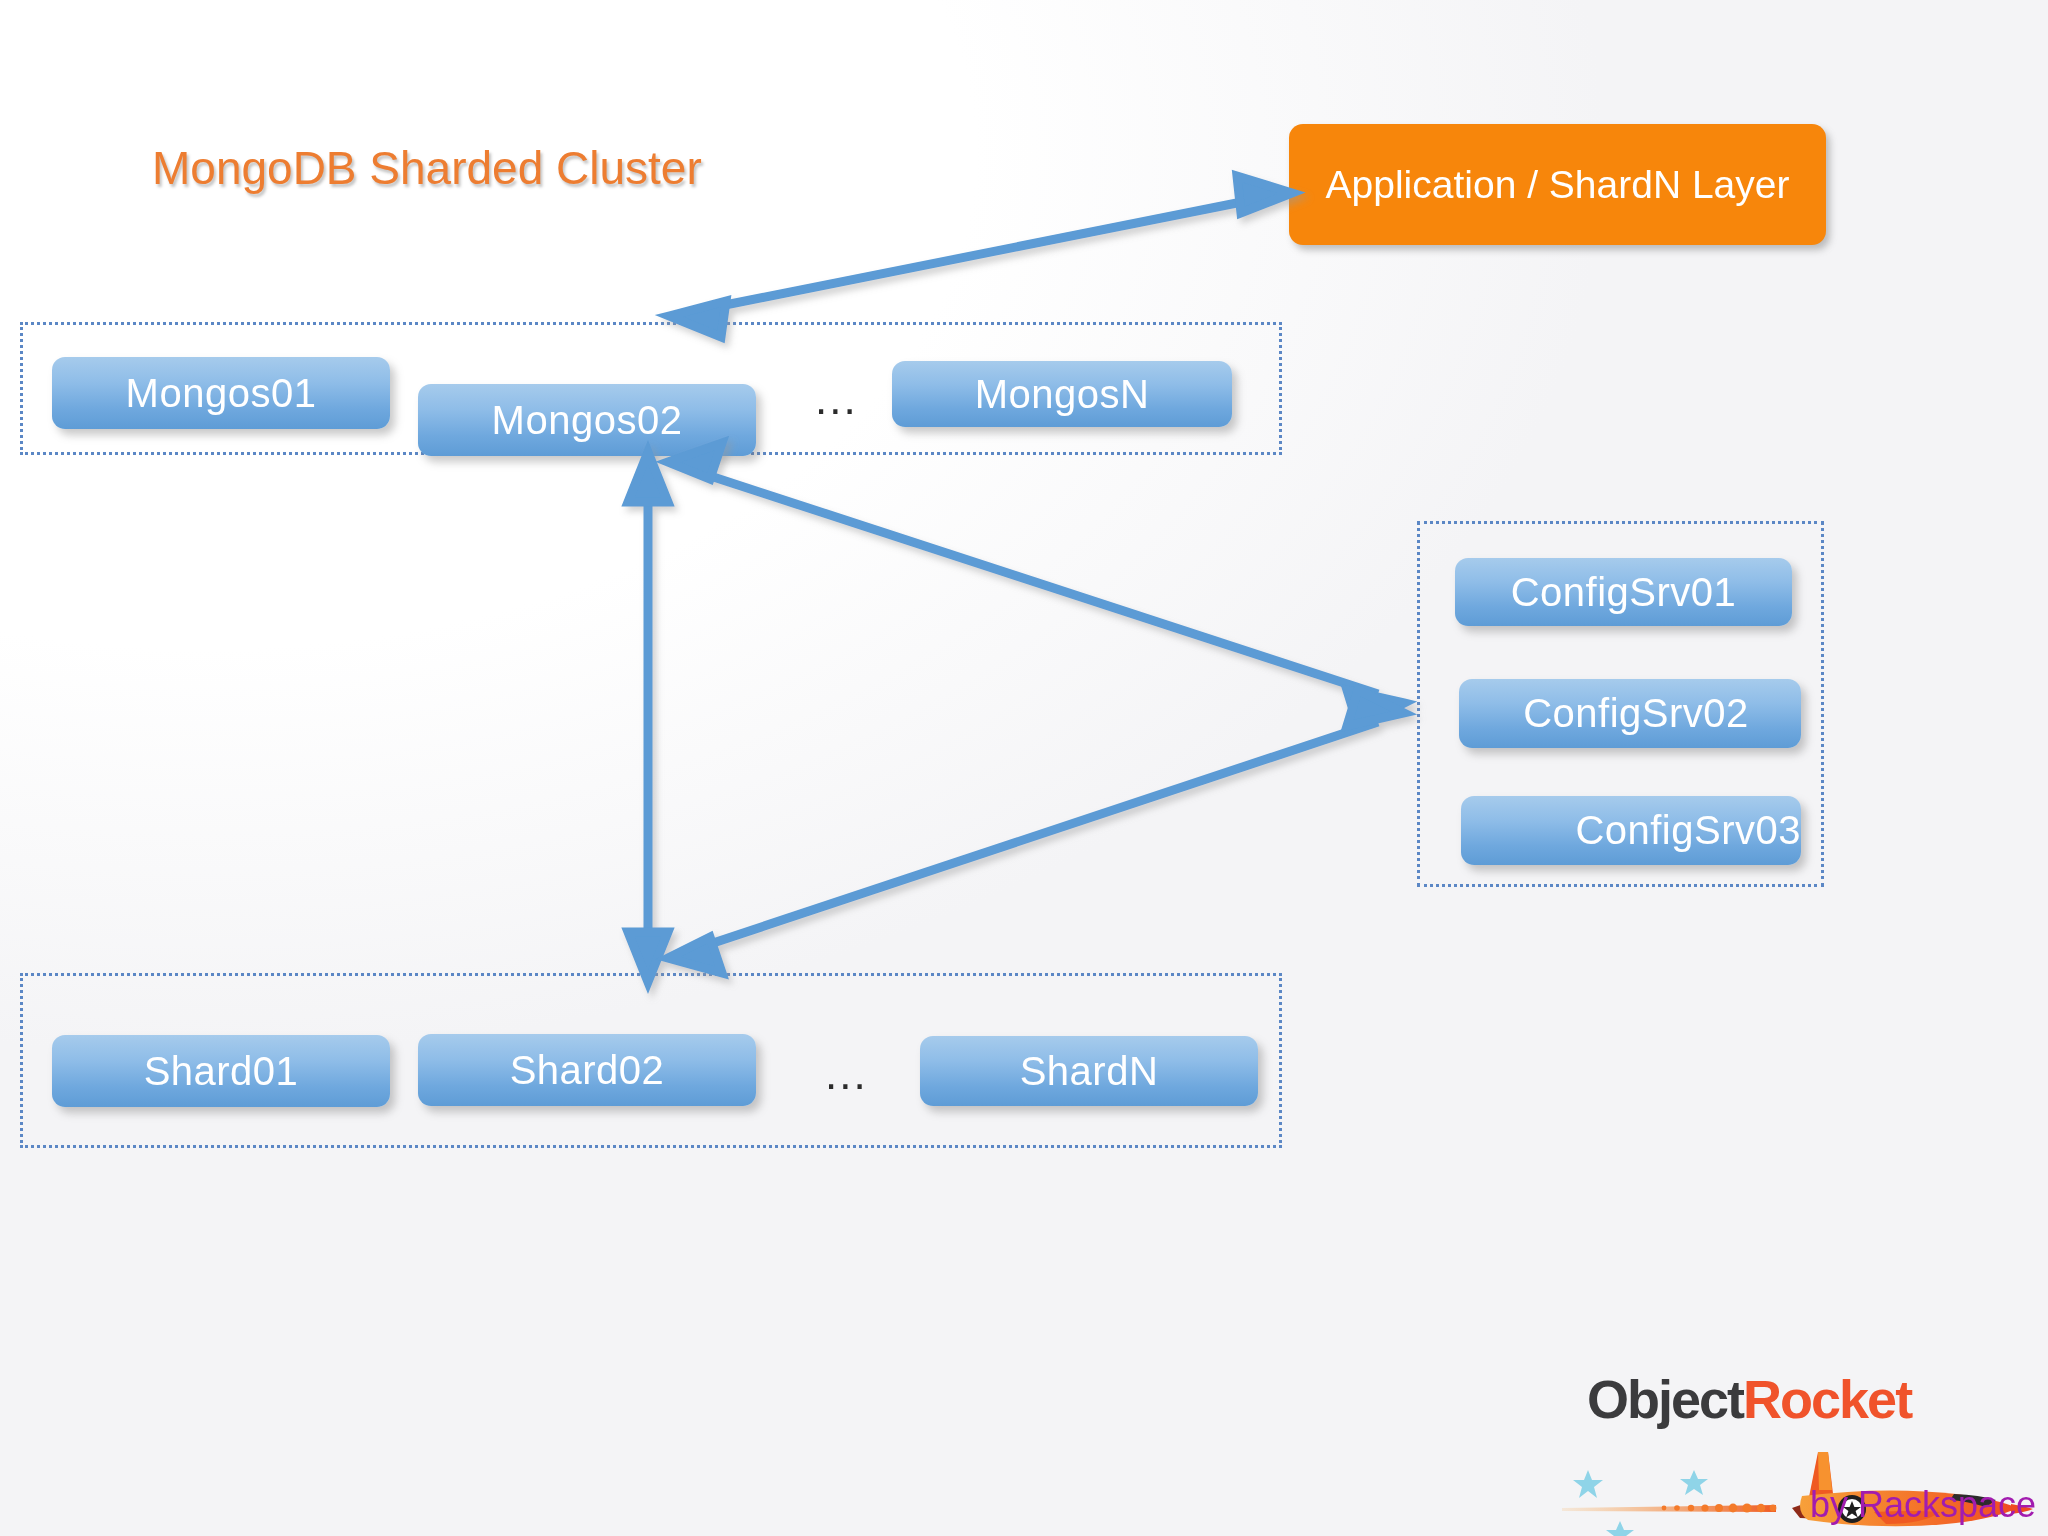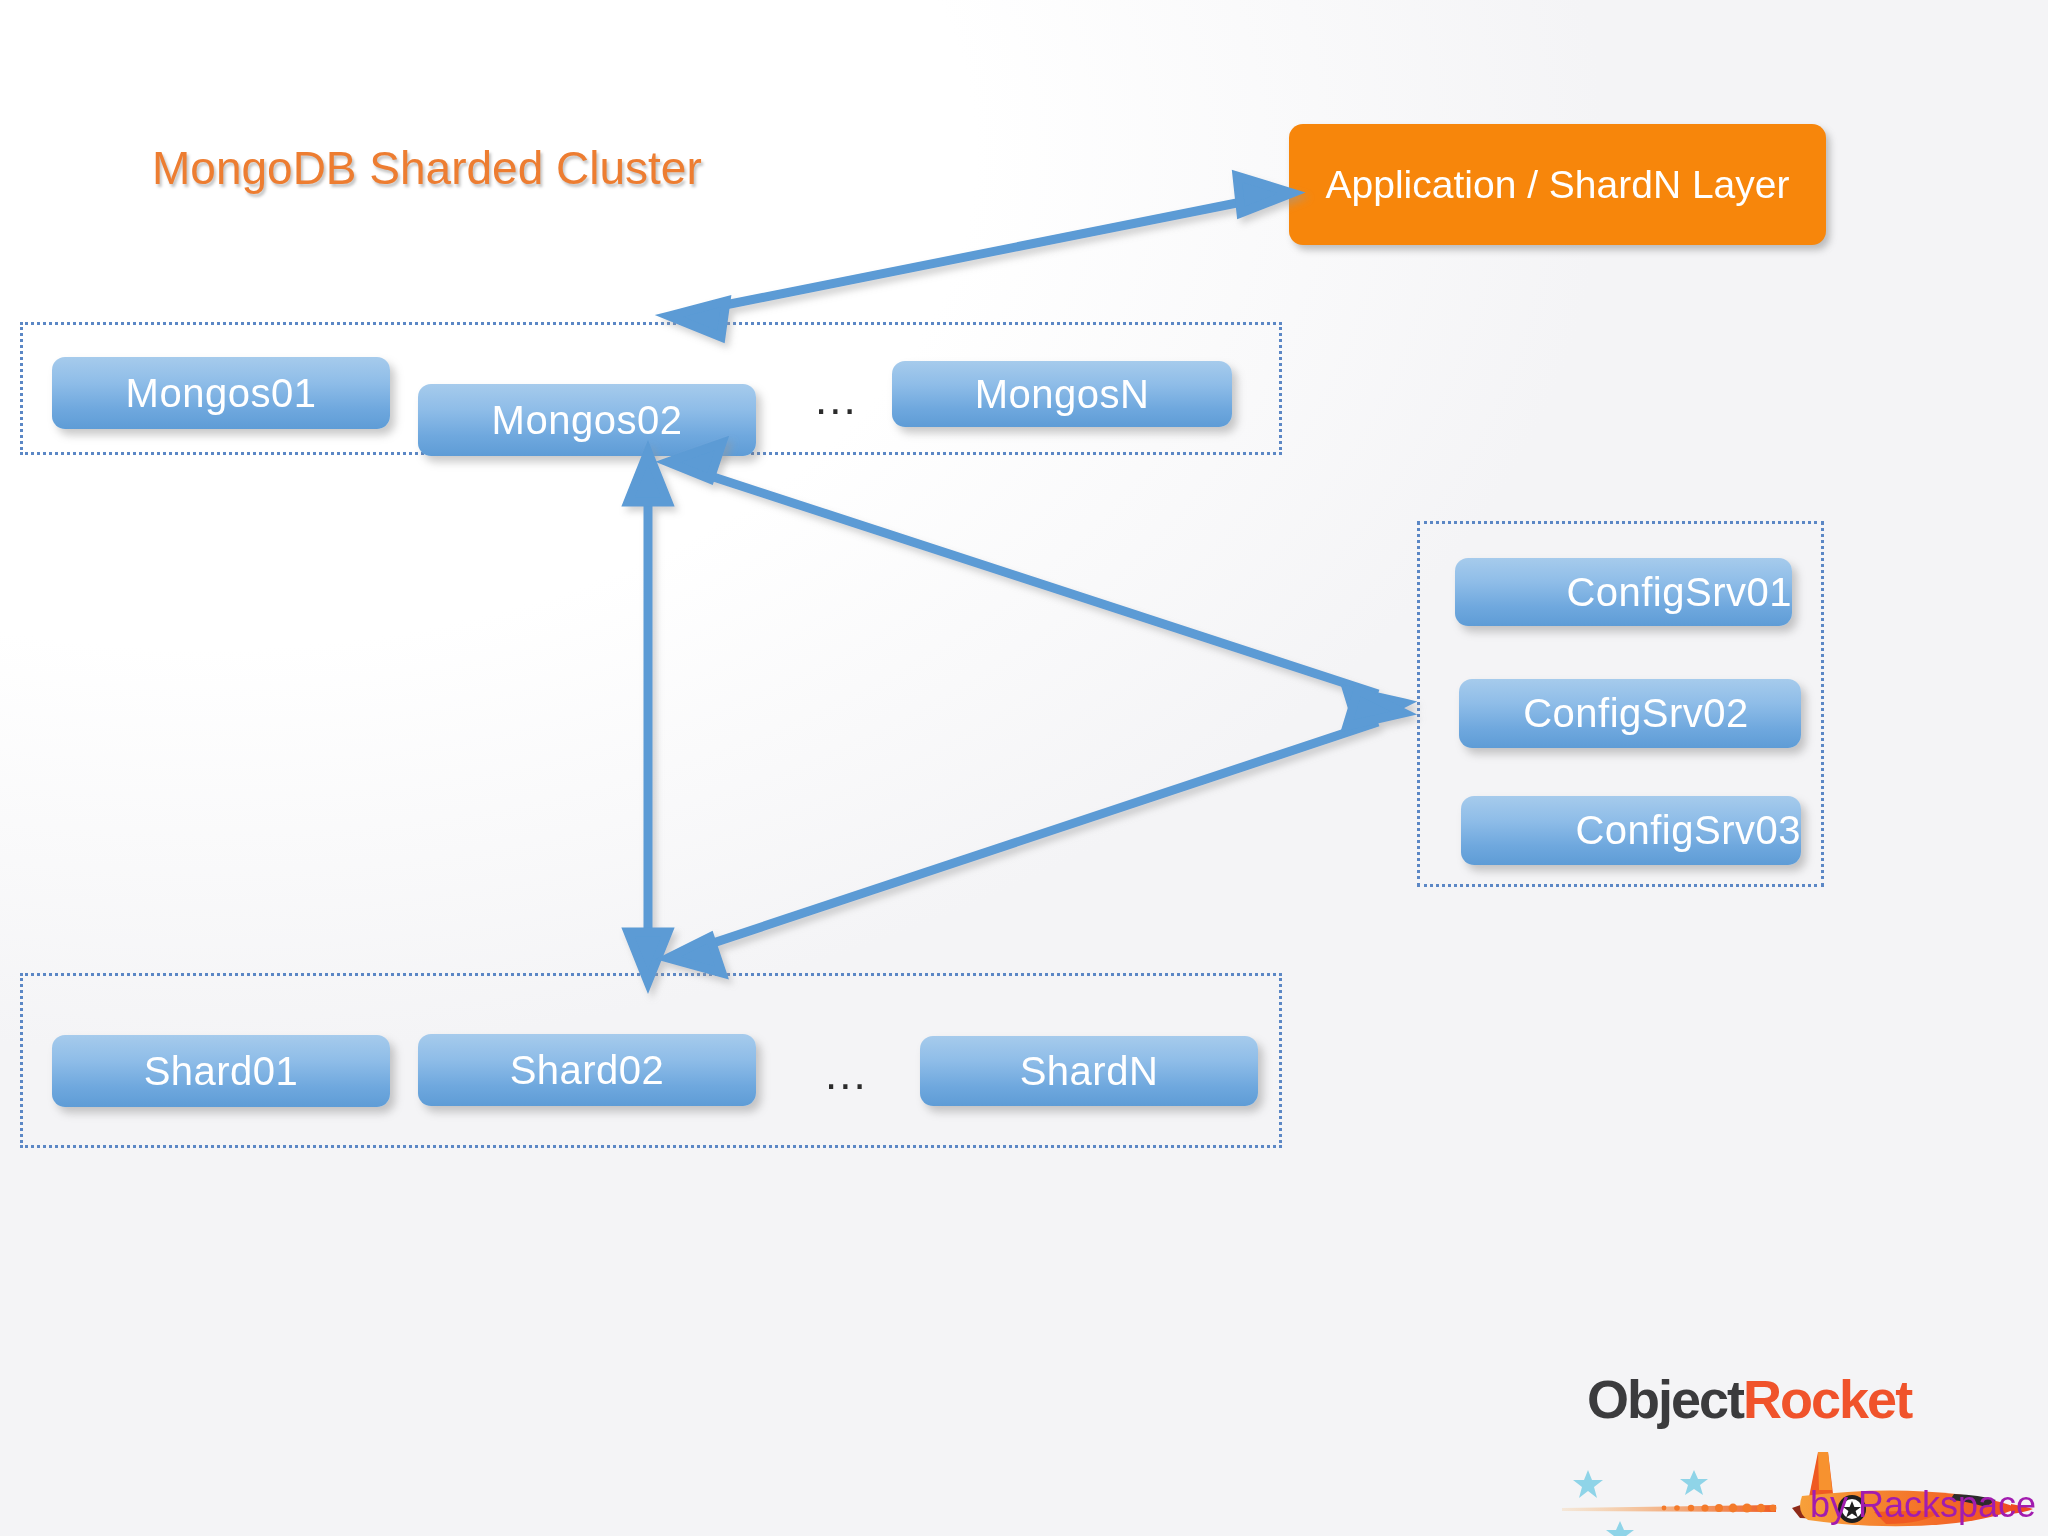--- a/index.html
+++ b/index.html
@@ -82,21 +82,21 @@
   .n-mongos01 { left: 52px;  top: 357px; width: 338px; height: 72px; }
   .n-mongos02 { left: 418px; top: 360px; width: 338px; height: 72px; margin-top: 24px; }
   .n-mongosN  { left: 892px; top: 361px; width: 340px; height: 66px; }
 
   
   .n-shard01  { left: 52px;  top: 1035px; width: 338px; height: 72px; }
   .n-shard02  { left: 418px; top: 1034px; width: 338px; height: 72px; }
   .n-shardN   { left: 920px; top: 1036px; width: 338px; height: 70px; }
 
   
-  .n-cfg01 { left: 1455px; top: 558px; width: 337px; height: 68px; justify-content: flex-end; }
+  .n-cfg01 { left: 1455px; top: 558px; width: 337px; height: 68px; }
   .n-cfg02 { left: 1459px; top: 679px; width: 342px; height: 69px; padding-left: 12px; }
   .n-cfg03 { left: 1461px; top: 796px; width: 340px; height: 69px; justify-content: flex-end; }
 
   
   .ellipsis {
     position: absolute;
     font-size: 44px;
     color: #2b2b2b;
     line-height: 1;
     letter-spacing: 2px;

